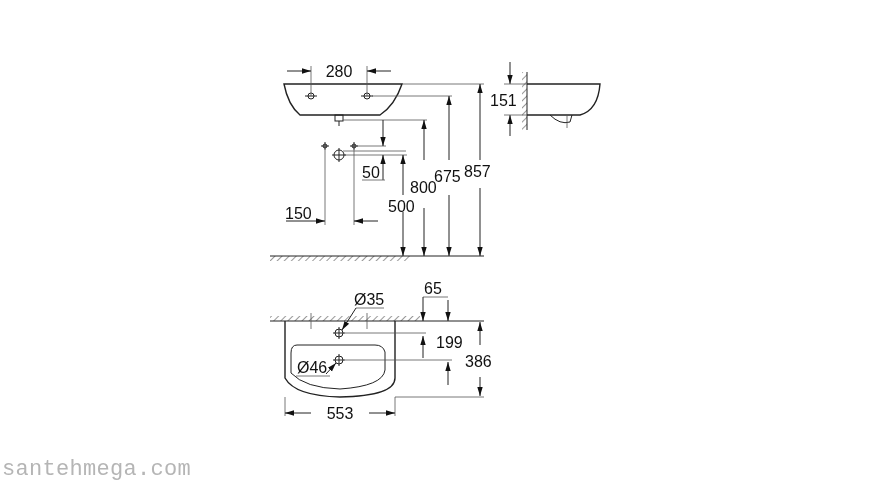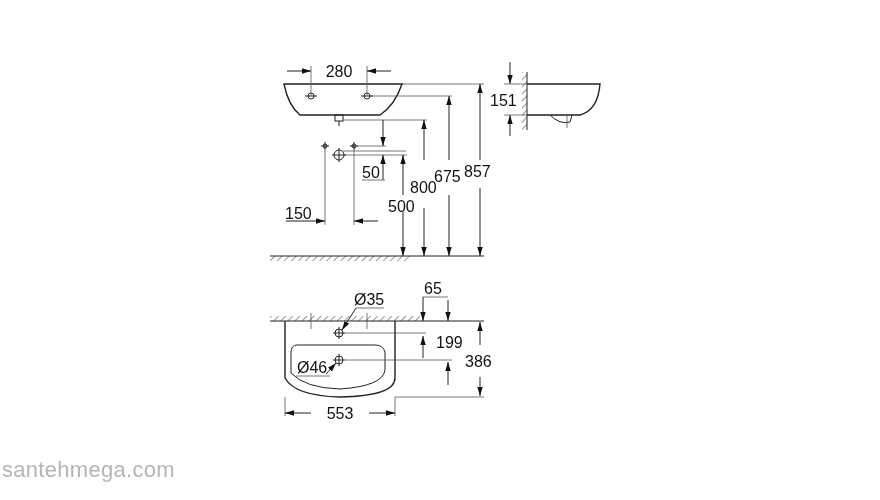--- a/index.html
+++ b/index.html
@@ -2,21 +2,21 @@
 <html><head>
 <meta charset="utf-8">
 <style>
   html, body { margin:0; padding:0; background:#ffffff; }
   body { width:880px; height:500px; position:relative; overflow:hidden; font-family:"Liberation Sans", sans-serif; }
   svg { position:absolute; left:0; top:0; }
   .ln { stroke:#222; stroke-width:1; fill:none; }
   .thick { stroke:#222; stroke-width:1.4; fill:none; }
   .thin { stroke:#555; stroke-width:0.8; fill:none; }
   .dim { font-family:"Liberation Sans", sans-serif; font-size:16px; fill:#111; }
-  .watermark { position:absolute; left:2px; top:457px; font-family:Liberation Sans, sans-serif; font-size:22px; color:#b5b5b5; letter-spacing:0.3px; }
+  .watermark { position:absolute; left:2px; top:457px; font-family:Liberation Mono, monospace; font-size:22px; color:#b5b5b5; letter-spacing:0.3px; }
 </style>
 </head>
 <body>
 
 <svg width="880" height="500" viewBox="0 0 880 500">
   <defs>
     <marker id="ah" viewBox="0 0 10 10" refX="10" refY="5" markerWidth="9" markerHeight="9" orient="auto-start-reverse">
       <path d="M0,2 L10,5 L0,8 z" fill="#111"></path>
     </marker>
     <pattern id="hatch" width="5" height="5" patternUnits="userSpaceOnUse" patternTransform="rotate(45)">

